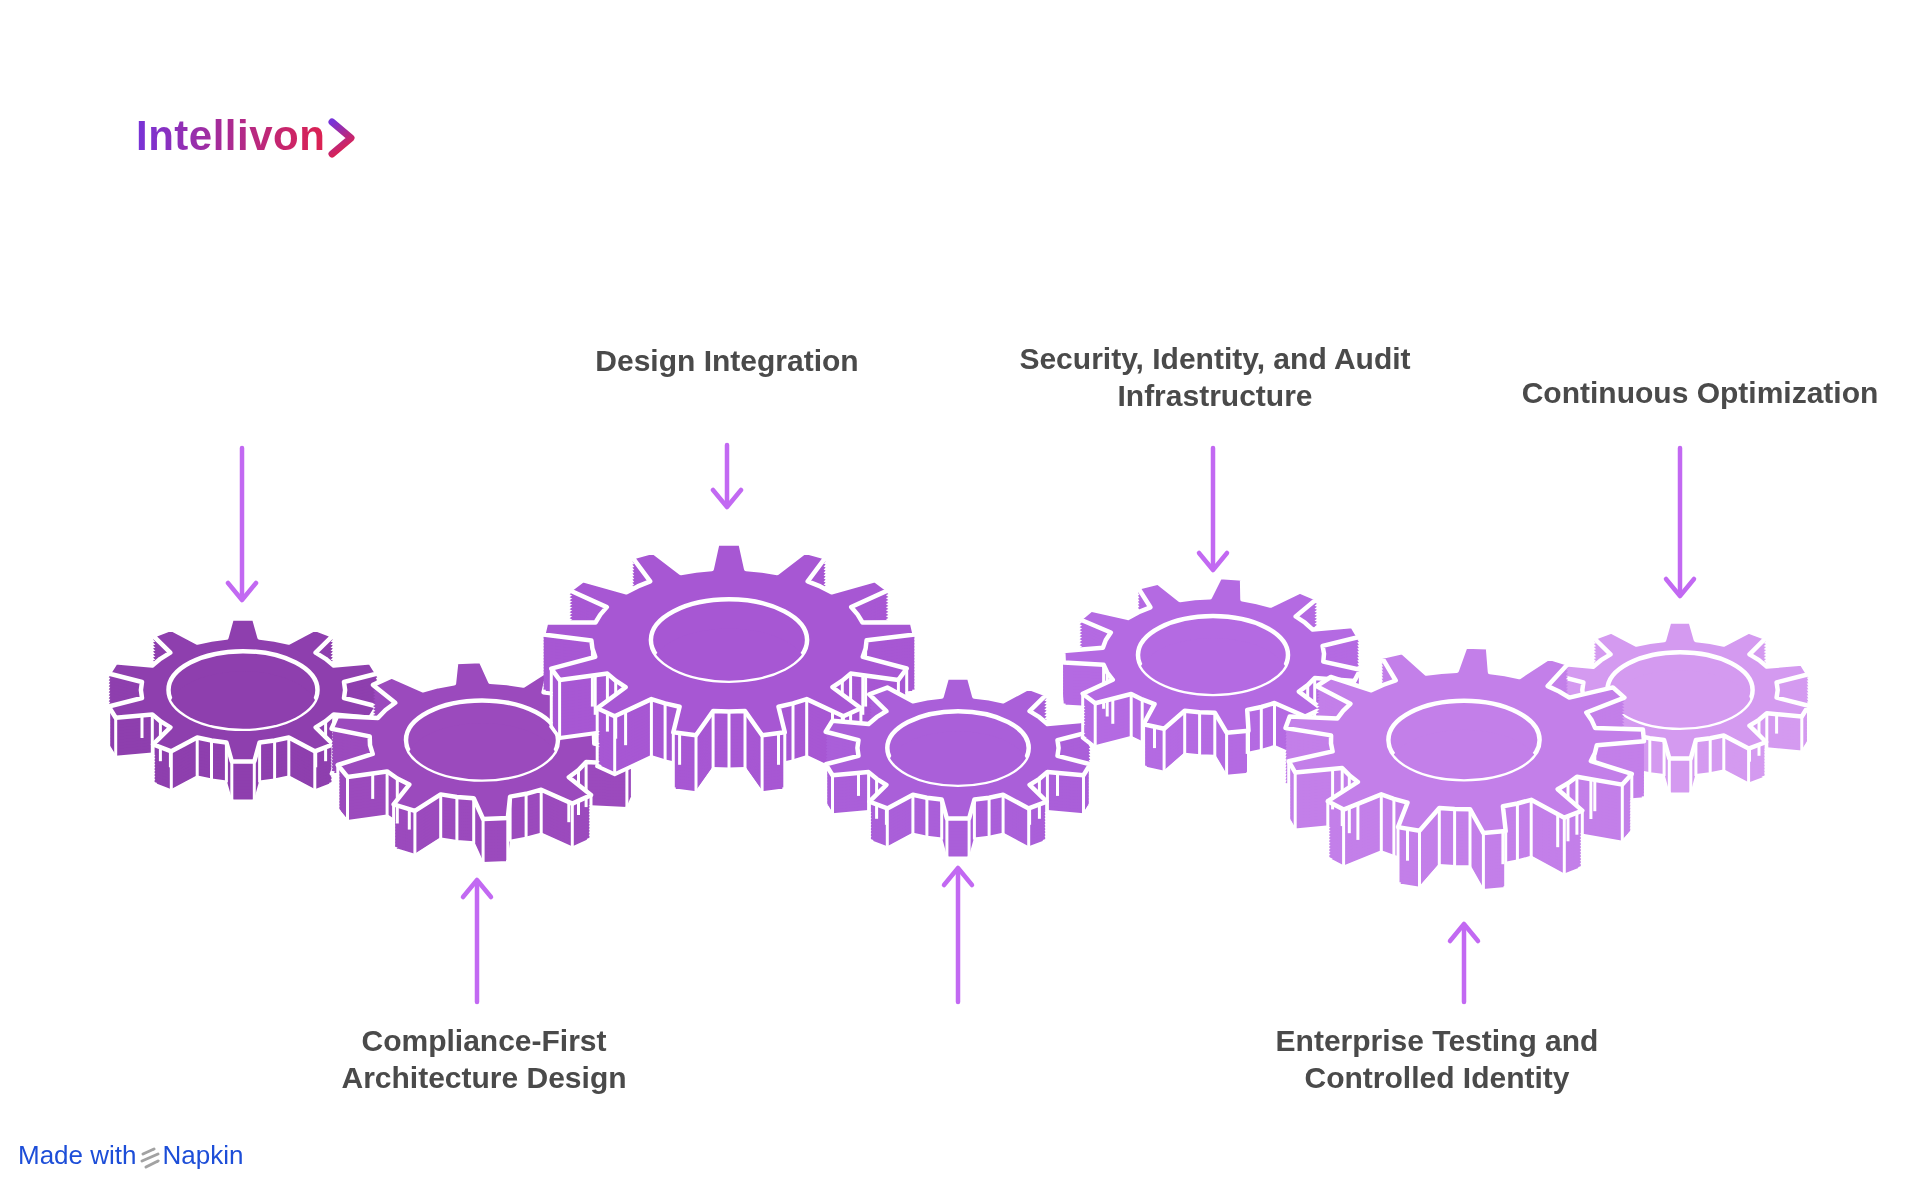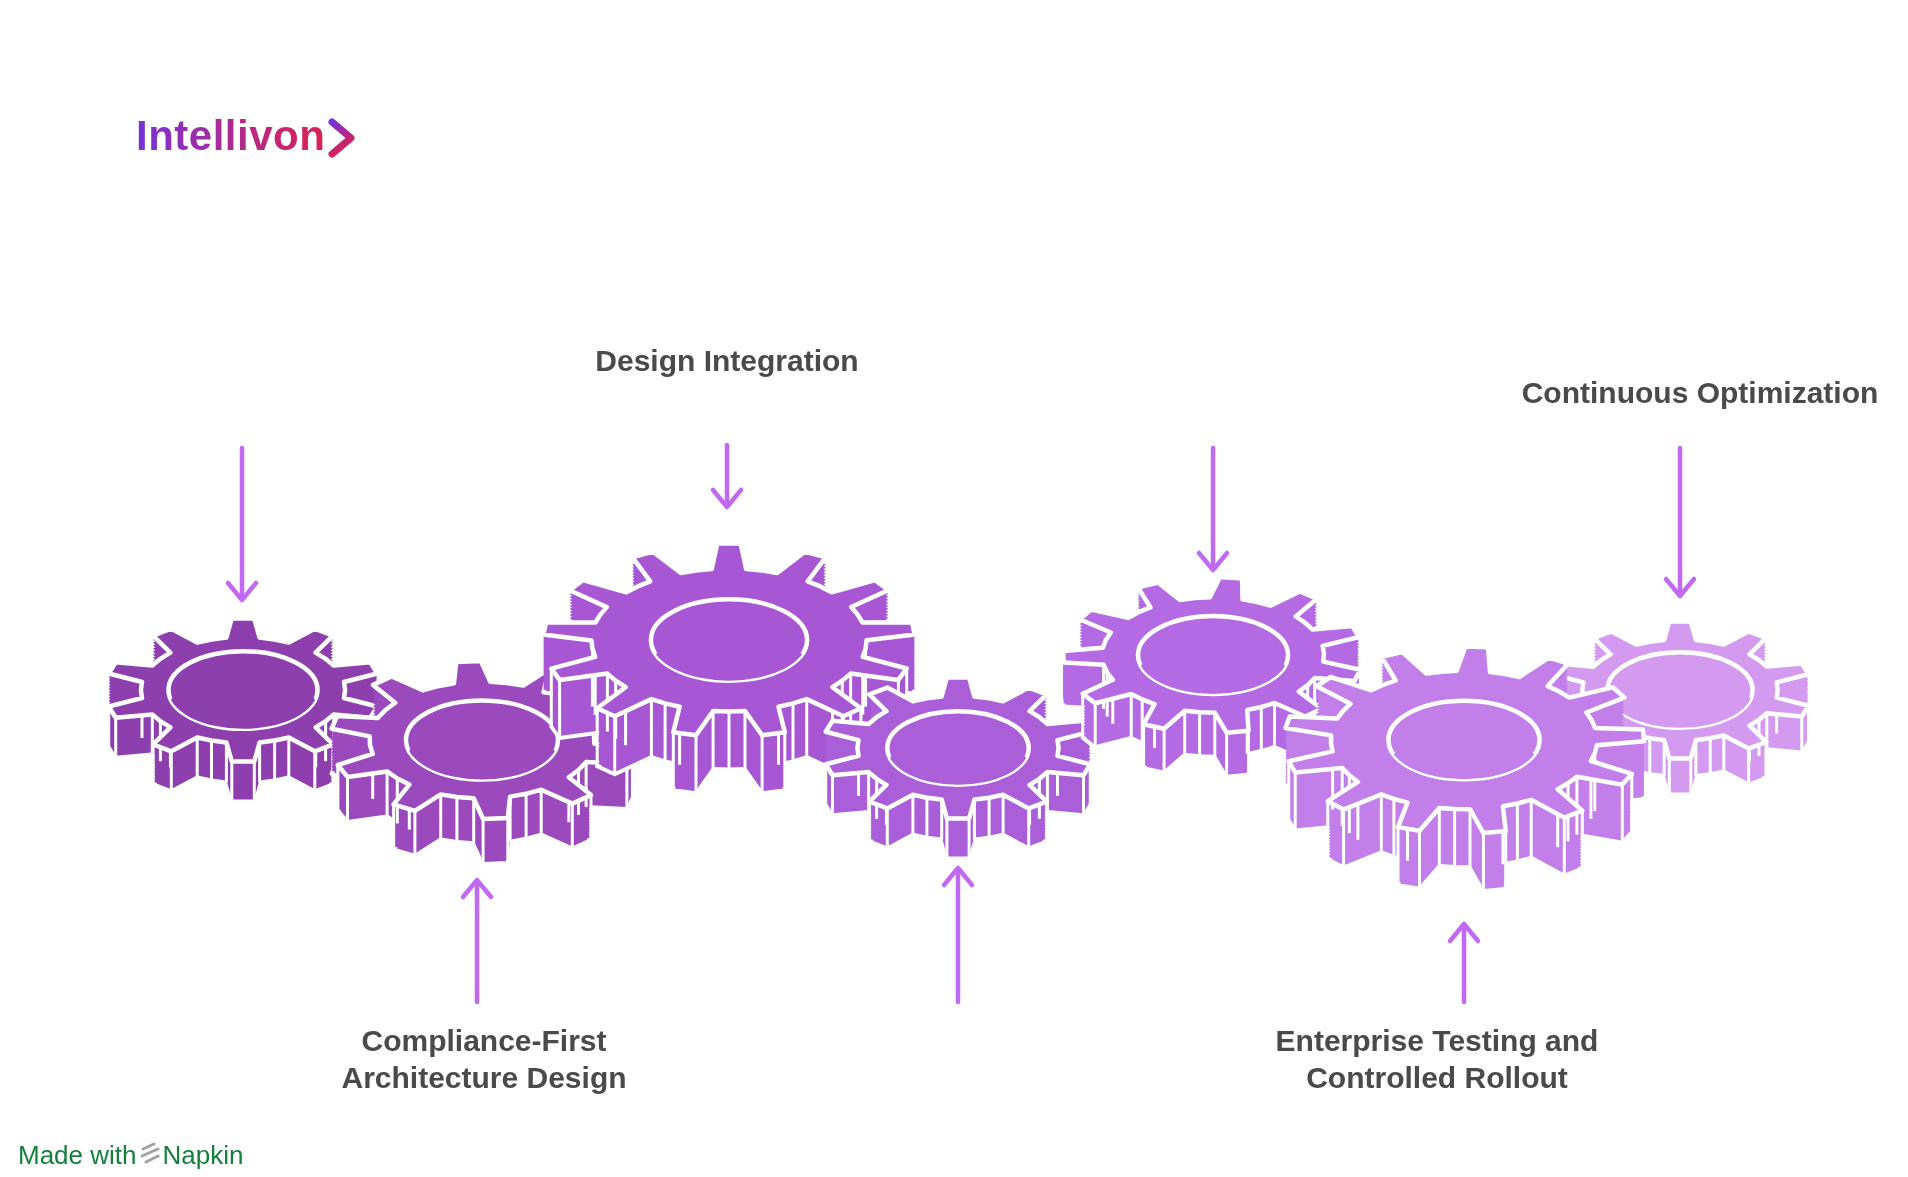--- a/index.html
+++ b/index.html
@@ -15,22 +15,22 @@
   .logo-chevron{display:block;margin-top:4px;}
 
   .step-label{
     position:absolute;transform:translateX(-50%);
     text-align:center;font-weight:700;font-size:30px;line-height:37px;
     color:#4a4a4a;white-space:nowrap;
   }
   .step-label span{display:block;}
 
   .footer{
-    position:absolute;left:18px;top:1140px;display:flex;align-items:flex-start;gap:0;
-    font-size:26px;color:#15803d;font-weight:400;
+    position:absolute;left:18px;top:1140px;display:flex;align-items:flex-end;gap:0;
+    font-size:26px;color:#1d4ed8;font-weight:400;
   }
   .footer svg{display:block;}
 
   #scene{position:absolute;left:0;top:0;}
 </style>
 </head>
 <body>
 
 <div id="canvas">
 
@@ -438,24 +438,28 @@
   <div class="step-label" style="left:484px;top:1022px">
     <span>Compliance-First</span>
     <span>Architecture Design</span>
   </div>
 
   <div class="step-label" style="left:727px;top:342px">
     <span>Design Integration</span>
   </div>
 
 
+  <div class="step-label" style="left:1215px;top:340px">
+    <span>Security, Identity, and Audit</span>
+    <span>Infrastructure</span>
+  </div>
 
   <div class="step-label" style="left:1437px;top:1022px">
     <span>Enterprise Testing and</span>
-    <span>Controlled Rollout</span>
+    <span>Controlled Identity</span>
   </div>
 
   <div class="step-label" style="left:1700px;top:374px">
     <span>Continuous Optimization</span>
     <span></span>
   </div>
 
   <div class="footer">
     <span>Made with</span>
     <svg width="26" height="26" viewBox="0 0 26 26">

